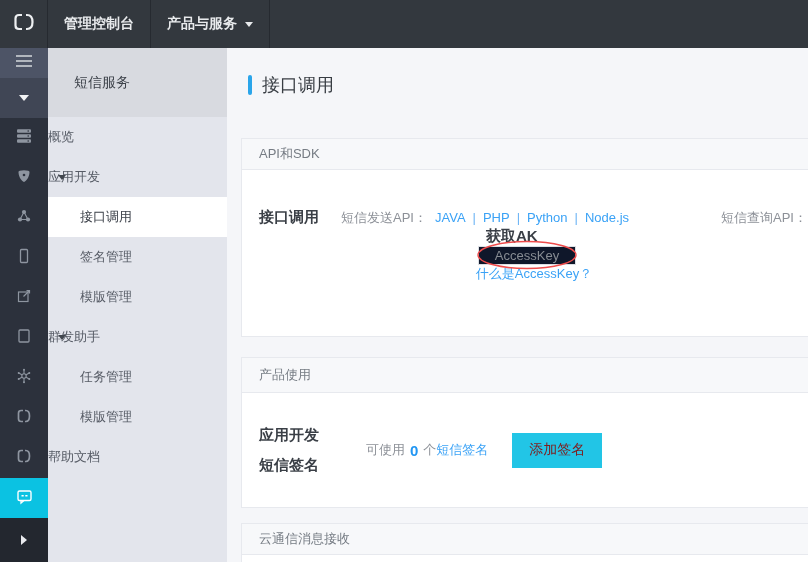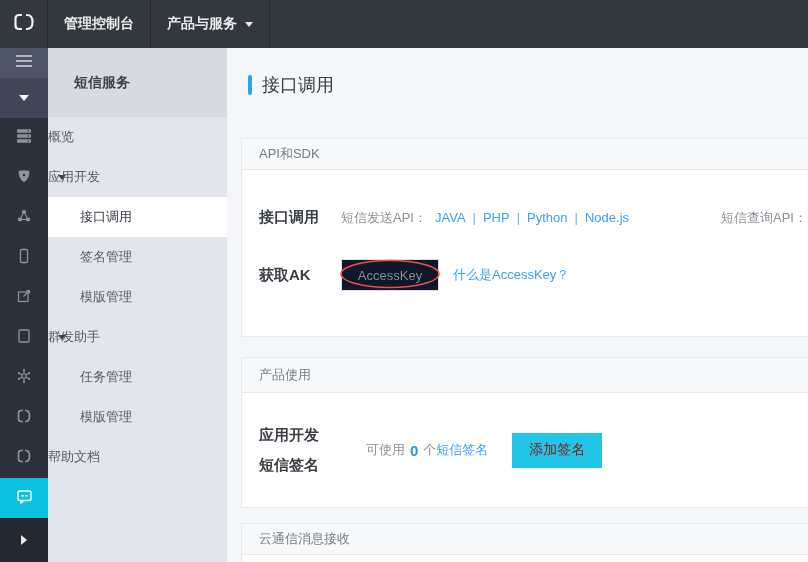--- a/index.html
+++ b/index.html
@@ -17,21 +17,21 @@
   .rail{position:absolute;top:48px;left:0;bottom:0;width:48px;background:#2c313c;display:flex;flex-direction:column;z-index:20;}
   .rail-slot{height:40px;display:flex;align-items:center;justify-content:center;cursor:pointer;flex:none;}
   .rail-top1{height:30px;background:#4d5466;}
   .rail-top2{height:40px;background:#404655;}
   .rail-active{background:#0bc2e2;}
   .rail-bottom{flex:1;background:#23272f;display:flex;align-items:center;justify-content:center;cursor:pointer;}
   .tri-down-sm{width:0;height:0;border-left:5px solid transparent;border-right:5px solid transparent;border-top:6px solid #f2f3f5;}
   .tri-right-sm{width:0;height:0;border-top:5px solid transparent;border-bottom:5px solid transparent;border-left:6px solid #e8eaee;}
   
   .sidebar{position:absolute;top:48px;left:48px;bottom:0;width:179px;background:#e3e5ec;z-index:10;}
-  .sidebar-header{height:69px;background:#d8dae0;display:flex;align-items:center;padding-left:26px;font-size:14px;font-weight:bold;color:#3e434b;box-sizing:border-box;}
+  .sidebar-header{height:69px;background:#d8dae0;display:flex;align-items:center;padding-left:26px;font-size:14px;font-weight:normal;color:#3e434b;box-sizing:border-box;}
   .menu-item{height:40px;display:flex;align-items:center;font-size:13px;color:#575c66;position:relative;cursor:pointer;box-sizing:border-box;}
   .menu-item.sub{padding-left:32px;}
   .menu-item.selected{background:#ffffff;color:#3c4149;}
   .caret{position:absolute;left:10px;top:50%;}
   .caret.down{margin-top:-2px;width:0;height:0;border-left:4px solid transparent;border-right:4px solid transparent;border-top:5px solid #41464e;}
   .caret.right{margin-top:-4px;width:0;height:0;border-top:4px solid transparent;border-bottom:4px solid transparent;border-left:5px solid #41464e;}
   
   .main{position:absolute;top:48px;left:227px;right:0;bottom:0;background:#f5f6f9;overflow:hidden;}
   .page-title-row{padding:27px 0 0 21px;height:20px;display:flex;align-items:center;}
   .accent-bar{width:4px;height:20px;border-radius:2px;background:#2aa5ea;flex:none;}
@@ -40,21 +40,21 @@
   .card1{margin-top:43px;}
   .card2{margin-top:20px;}
   .card3{margin-top:15px;}
   .card-header{height:32px;background:#f7f8fa;border:1px solid #e7e9ee;display:flex;align-items:center;padding-left:17px;font-size:13px;color:#767c84;box-sizing:border-box;}
   .card2 .card-header{height:36px;}
   .card-body{border:1px solid #e7e9ee;border-top:none;background:#fff;box-sizing:border-box;}
   .card1 .card-body{height:167px;padding:38px 20px 0 17px;}
   .card2 .card-body{height:115px;padding:0 20px 0 17px;display:flex;align-items:center;}
   .card3 .card-body{height:40px;}
   .field-row{display:flex;align-items:center;}
-  .row-gap{margin-top:32px;height:32px;}
+  .row-gap{height:32px;flex-direction:column;}
   .field-label{width:82px;flex:none;font-size:15px;font-weight:bold;color:#3a3f46;}
   .gray-text{font-size:13px;color:#8d9198;white-space:nowrap;}
   a.link{font-size:13px;color:#3aa2f6;text-decoration:none;cursor:pointer;white-space:nowrap;}
   .pipe{font-size:13px;color:#6db4f5;margin:0 7px;}
   .field-right{margin-left:auto;margin-right:-12px;}
   .ak-button{position:relative;width:98px;height:32px;border:1px solid #dcdfe4;background:#0f172a;color:#878c93;font-size:13px;display:flex;align-items:center;justify-content:center;box-sizing:border-box;cursor:pointer;}
   .ak-ellipse{position:absolute;left:50%;top:50%;transform:translate(-50%,-50%);pointer-events:none;}
   .ak-help{margin-left:14px;}
   .usage-label{width:82px;flex:none;font-size:15px;font-weight:bold;color:#3a3f46;line-height:30px;}
   .usage-block{margin-left:25px;display:flex;align-items:center;white-space:nowrap;}

